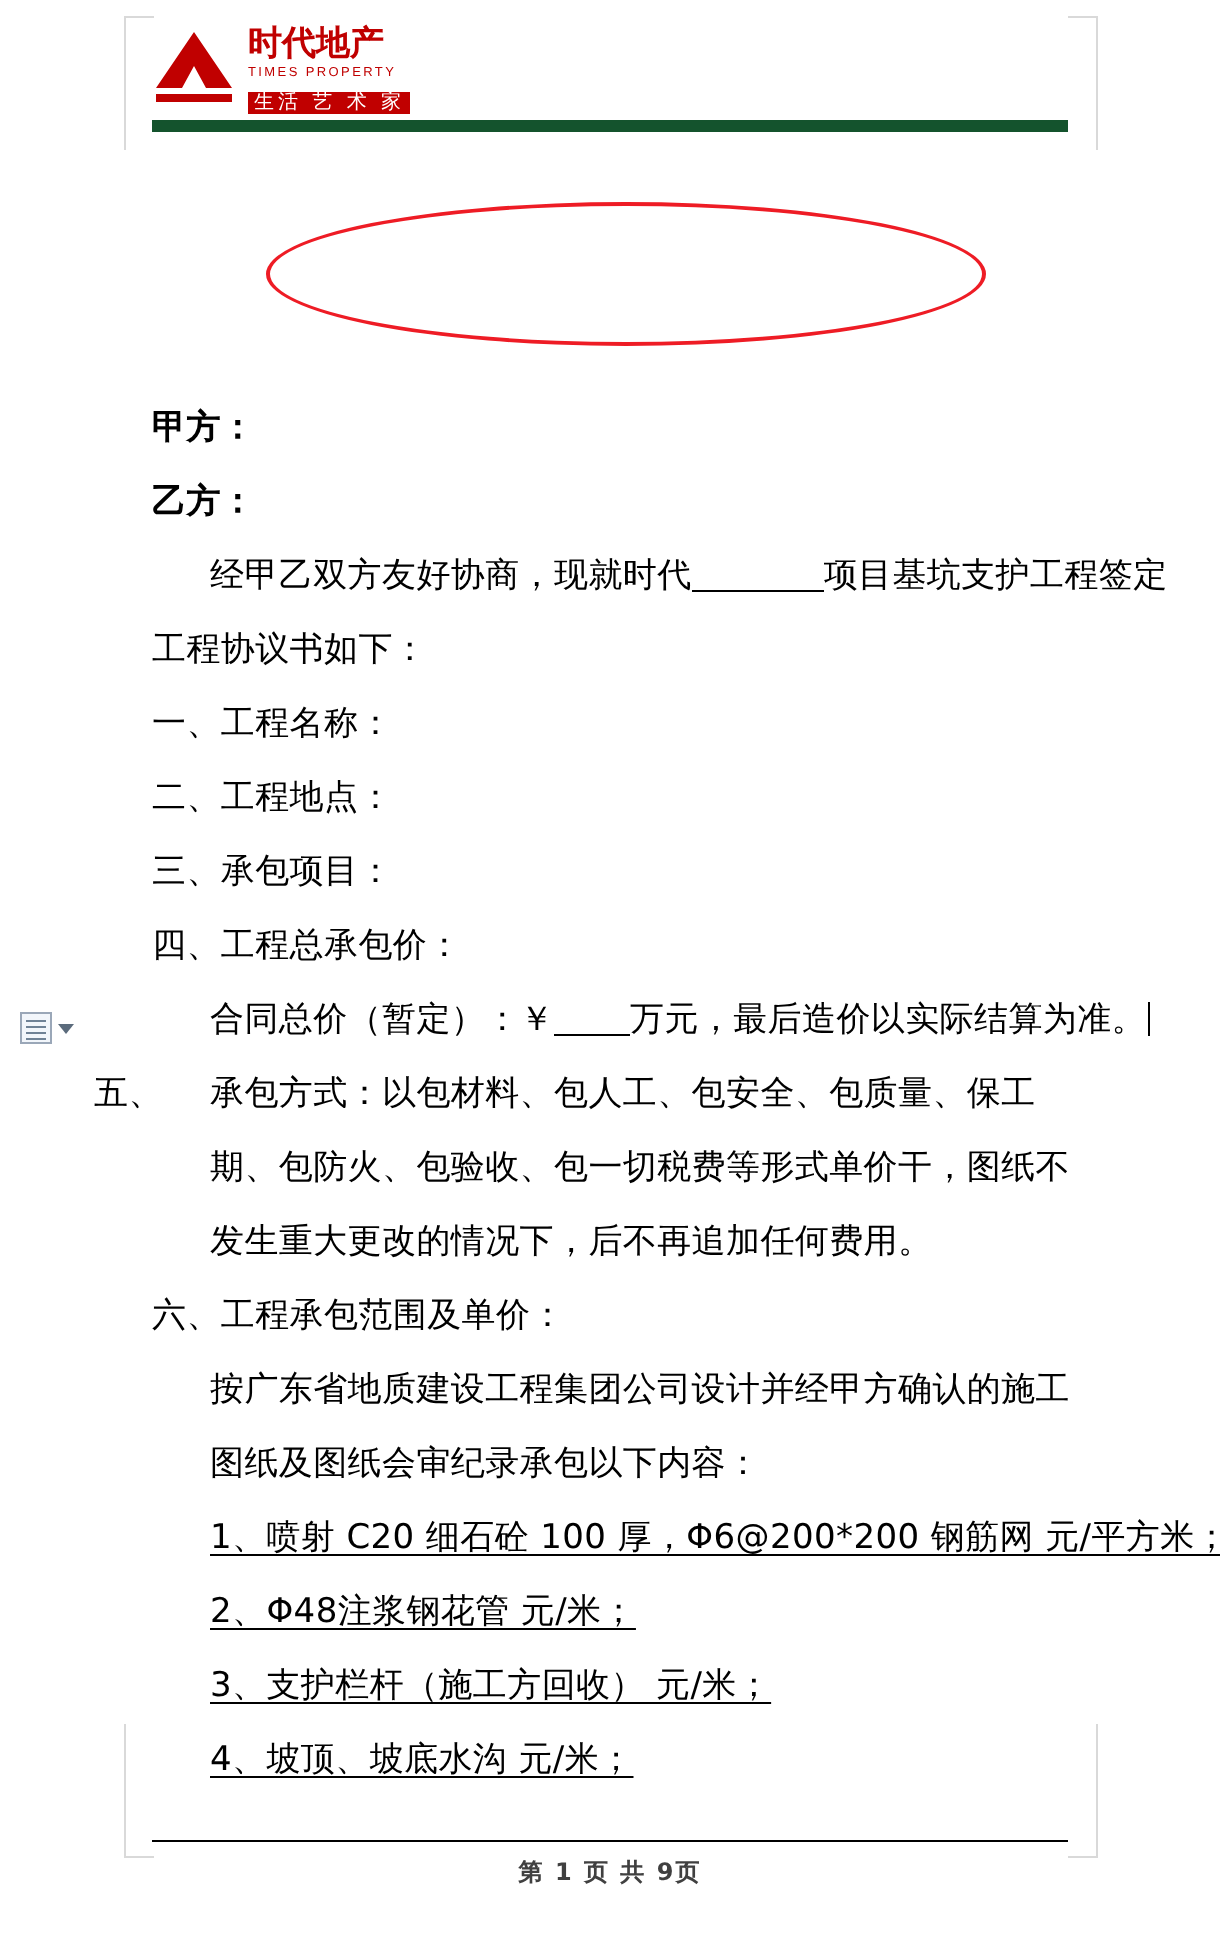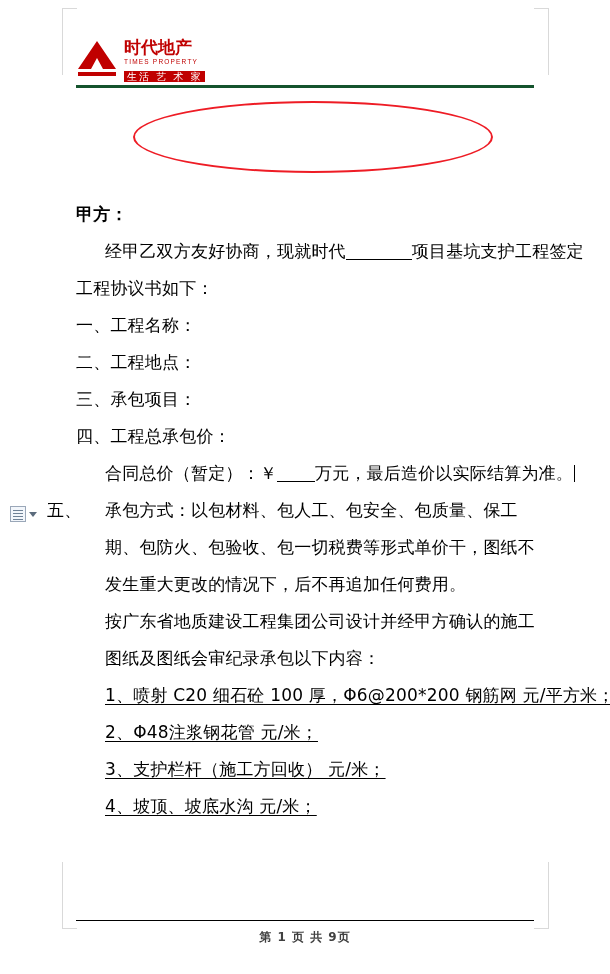--- a/index.html
+++ b/index.html
@@ -53,24 +53,24 @@
     left: 534px; top: 862px;
     width: 14px; height: 66px;
     border-right-width: 1px;
     border-bottom-width: 1px;
   }
 
   
   .header {
     position: absolute;
     left: 76px;
-    top: 37px;
+    top: 12px;
     width: 458px;
     height: 48px;
-    border-bottom: 3px solid #14532d;
+    border-bottom: 6px solid #14532d;
   }
   .logo {
     position: absolute;
     left: 0;
     top: 0;
     width: 146px;
     height: 44px;
   }
   .logo-mark {
     position: absolute;
@@ -270,20 +270,21 @@
     </div>
   </div>
 
   <div class="title-wrap">
     <div class="title-ellipse"></div>
   </div>
 
   <div class="body">
 
     <div class="p bold">甲方：</div>
+    <div class="p bold">乙方：</div>
 
     <div class="p indent">
       <span>经甲乙双方友好协商，现就时代</span><span class="fill-blank blank-long"></span><span>项目基坑支护工程签定</span>
     </div>
 
     <div class="p">工程协议书如下：</div>
 
     <div class="p">
       <span class="num-head">一、</span><span>工程名称：</span>
     </div>
@@ -301,20 +302,23 @@
     </div>
 
     <div class="p indent">
       <span>合同总价（暂定）：￥</span><span class="fill-blank blank-short"></span><span>万元，最后造价以实际结算为准。</span><span class="caret"></span>
     </div>
 
     <div class="p hang wrap">
       <span class="num-head">五、</span><span>承包方式：以包材料、包人工、包安全、包质量、保工期、包防火、包验收、包一切税费等形式单价干，图纸不发生重大更改的情况下，后不再追加任何费用。</span>
     </div>
 
+    <div class="p">
+      <span class="num-head">六、</span><span>工程承包范围及单价：</span>
+    </div>
 
     <div class="p indent wrap">按广东省地质建设工程集团公司设计并经甲方确认的施工图纸及图纸会审纪录承包以下内容：</div>
 
     <div class="p indent">
       <span class="underline-item">1、喷射 C20 细石砼 100 厚，Φ6@200*200 钢筋网    元/平方米；</span>
     </div>
     <div class="p indent">
       <span class="underline-item">2、Φ48注浆钢花管      元/米；</span>
     </div>
     <div class="p indent">

